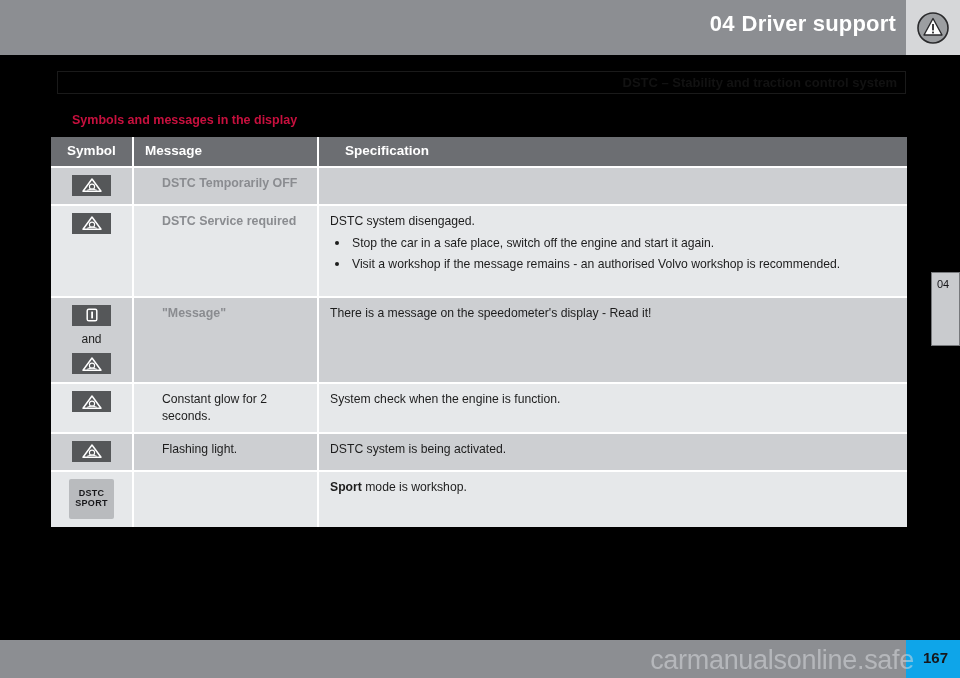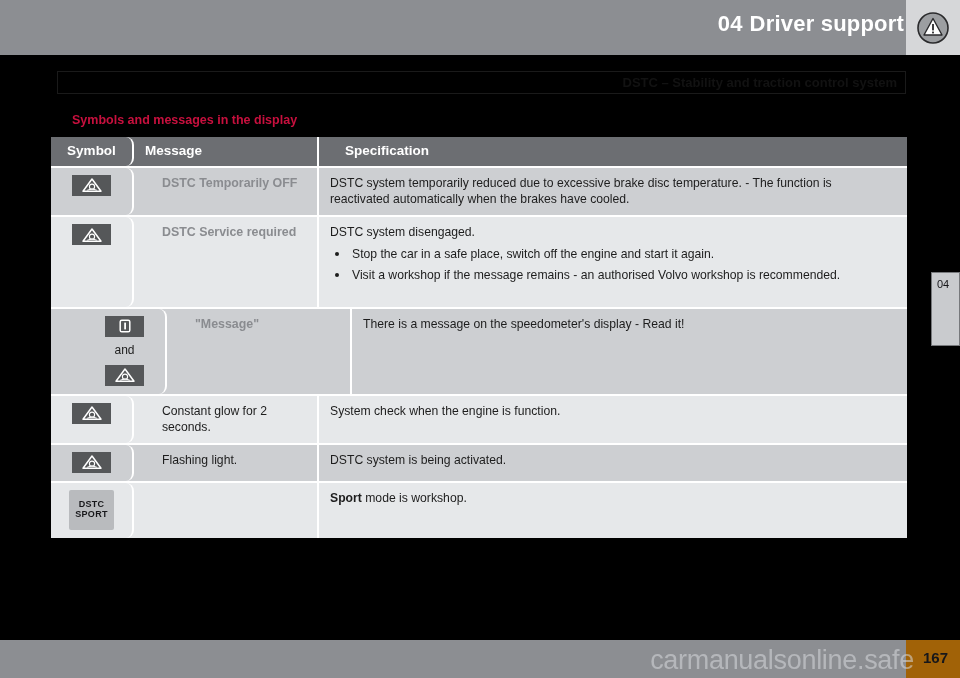--- a/index.html
+++ b/index.html
@@ -36,21 +36,21 @@
     right: 0; top: 0;
     width: 54px;
     height: 55px;
     background: #d6d7d9;
     display: flex;
     align-items: center;
     justify-content: center;
   }
   .header-title {
     position: absolute;
-    right: 56px;
+    right: 64px;
     top: 11px;
     color: #ffffff;
     font-size: 22px;
     font-weight: bold;
     letter-spacing: 0.2px;
     white-space: nowrap;
   }
   .header-title .chap-num { margin-right: 7px; }
 
   
@@ -129,21 +129,20 @@
     color: #1d1d1d;
     line-height: 1.32;
   }
   .col-symbol {
     width: 83px;
     min-width: 83px;
     text-align: center;
     border-right: 2px solid #ffffff;
     padding-left: 0;
     padding-right: 0;
-    border-radius: 8px;
   }
   .col-message {
     width: 185px;
     min-width: 185px;
     border-right: 2px solid #ffffff;
     padding-left: 28px;
   }
   .col-spec {
     flex: 1 1 auto;
     padding-left: 11px;
@@ -206,21 +205,21 @@
     font-weight: bold;
     line-height: 1.05;
     letter-spacing: 0.3px;
   }
   .and-label {
     display: block;
     font-size: 12px;
     color: #1d1d1d;
     margin: 6px 0 6px 0;
   }
-  .sym-stack { padding: 7px 0 8px 0; margin-left: 33px; }
+  .sym-stack { padding: 7px 0 8px 0; }
 
   
   .chapter-tab {
     position: absolute;
     left: 931px;
     top: 272px;
     width: 29px;
     height: 74px;
     background: #c9cbce;
     border: 1px solid #77797c;
@@ -242,21 +241,21 @@
     width: 960px;
     height: 38px;
     background: #8c8e92;
   }
   .footer-pagebox {
     position: absolute;
     right: 0;
     top: 0;
     width: 54px;
     height: 38px;
-    background: #a16207;
+    background: #0ea5e9;
   }
   .page-number {
     position: absolute;
     right: 12px;
     top: 9px;
     font-size: 15px;
     font-weight: bold;
     color: #17171a;
   }
   .watermark {
@@ -308,23 +307,20 @@
       <div class="cell col-symbol">
         <span class="icon-chip">
           <svg width="22" height="16" viewBox="0 0 22 16">
             <path d="M11 2 L20 14.2 L2 14.2 Z" fill="none" stroke="#ffffff" stroke-width="1.5" stroke-linejoin="round"></path>
             <circle cx="11" cy="9.7" r="2.6" fill="none" stroke="#ffffff" stroke-width="1.1"></circle>
             <path d="M6.2 13.2 q4.8 -2.6 9.6 0" fill="none" stroke="#ffffff" stroke-width="1"></path>
           </svg>
         </span>
       </div>
       <div class="cell col-message msg-grey">DSTC Temporarily OFF</div>
-      <div class="cell col-spec">
-        <p class="spec-p">DSTC system temporarily reduced due to excessive brake disc temperature. - The function is reactivated automatically when the brakes have cooled.</p>
-      </div>
     </div>
 
     <div class="trow row-even">
       <div class="cell col-symbol">
         <span class="icon-chip">
           <svg width="22" height="16" viewBox="0 0 22 16">
             <path d="M11 2 L20 14.2 L2 14.2 Z" fill="none" stroke="#ffffff" stroke-width="1.5" stroke-linejoin="round"></path>
             <circle cx="11" cy="9.7" r="2.6" fill="none" stroke="#ffffff" stroke-width="1.1"></circle>
             <path d="M6.2 13.2 q4.8 -2.6 9.6 0" fill="none" stroke="#ffffff" stroke-width="1"></path>
           </svg>

